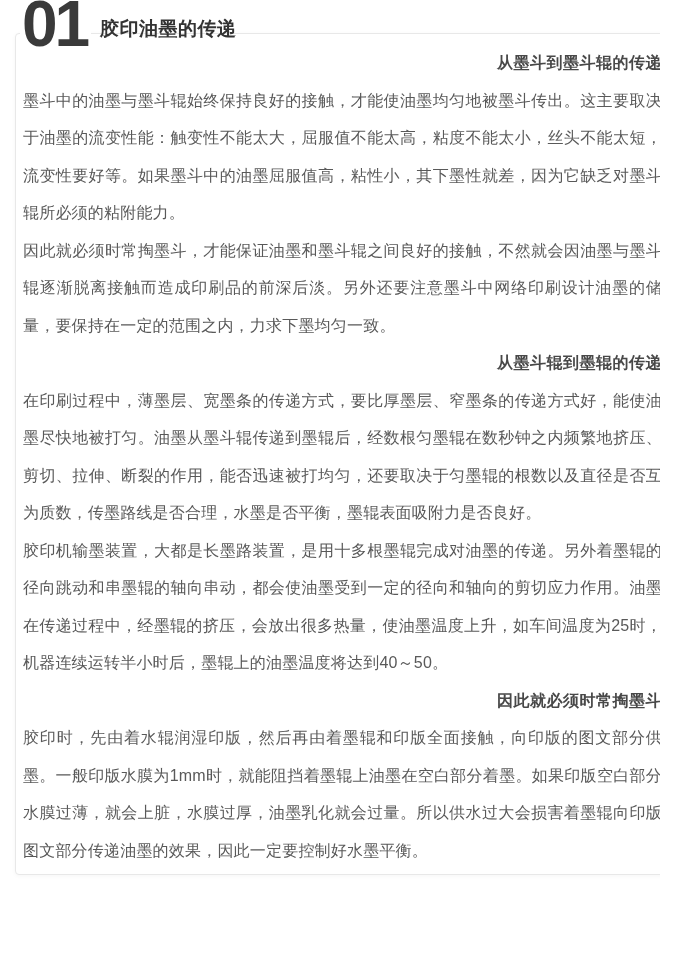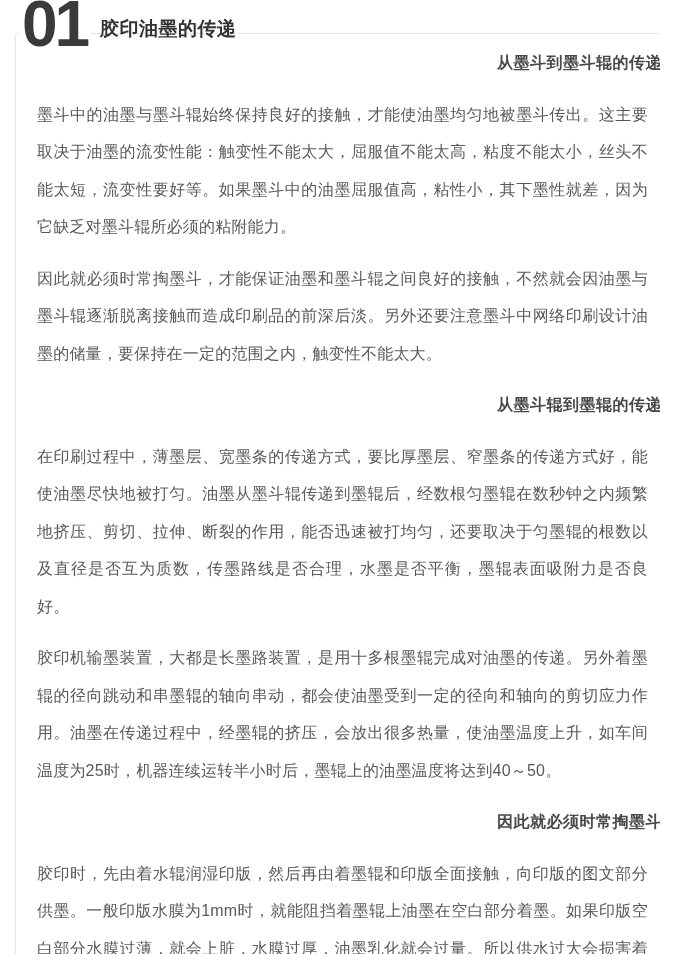--- a/index.html
+++ b/index.html
@@ -57,42 +57,42 @@
   .card h3 {
     margin: 0;
     font-size: 16px;
     line-height: 37.5px;
     font-weight: bold;
     text-align: right;
     color: #484848;
     letter-spacing: 0.5px;
   }
   .card p {
-    margin: 14px;
+    margin: 0;
     font-size: 16px;
     line-height: 37.5px;
     text-align: justify;
     color: #595959;
     letter-spacing: 0.2px;
   }
 </style>
 </head>
 <body>
 
 <div class="page">
 
   <div class="big-num">01</div>
 
   <div class="page-title">胶印油墨的传递</div>
 
   <div class="card">
     <div id="article-body">
         <h3>从墨斗到墨斗辊的传递</h3>
         <p>墨斗中的油墨与墨斗辊始终保持良好的接触，才能使油墨均匀地被墨斗传出。这主要取决于油墨的流变性能：触变性不能太大，屈服值不能太高，粘度不能太小，丝头不能太短，流变性要好等。如果墨斗中的油墨屈服值高，粘性小，其下墨性就差，因为它缺乏对墨斗辊所必须的粘附能力。</p>
-        <p>因此就必须时常掏墨斗，才能保证油墨和墨斗辊之间良好的接触，不然就会因油墨与墨斗辊逐渐脱离接触而造成印刷品的前深后淡。另外还要注意墨斗中网络印刷设计油墨的储量，要保持在一定的范围之内，触变性不能太大。</p>
+        <p>因此就必须时常掏墨斗，才能保证油墨和墨斗辊之间良好的接触，不然就会因油墨与墨斗辊逐渐脱离接触而造成印刷品的前深后淡。另外还要注意墨斗中网络印刷设计油墨的储量，要保持在一定的范围之内，力求下墨均匀一致。</p>
         <h3>从墨斗辊到墨辊的传递</h3>
         <p>在印刷过程中，薄墨层、宽墨条的传递方式，要比厚墨层、窄墨条的传递方式好，能使油墨尽快地被打匀。油墨从墨斗辊传递到墨辊后，经数根匀墨辊在数秒钟之内频繁地挤压、剪切、拉伸、断裂的作用，能否迅速被打均匀，还要取决于匀墨辊的根数以及直径是否互为质数，传墨路线是否合理，水墨是否平衡，墨辊表面吸附力是否良好。</p>
         <p>胶印机输墨装置，大都是长墨路装置，是用十多根墨辊完成对油墨的传递。另外着墨辊的径向跳动和串墨辊的轴向串动，都会使油墨受到一定的径向和轴向的剪切应力作用。油墨在传递过程中，经墨辊的挤压，会放出很多热量，使油墨温度上升，如车间温度为25时，机器连续运转半小时后，墨辊上的油墨温度将达到40～50。</p>
         <h3>因此就必须时常掏墨斗</h3>
         <p>胶印时，先由着水辊润湿印版，然后再由着墨辊和印版全面接触，向印版的图文部分供墨。一般印版水膜为1mm时，就能阻挡着墨辊上油墨在空白部分着墨。如果印版空白部分水膜过薄，就会上脏，水膜过厚，油墨乳化就会过量。所以供水过大会损害着墨辊向印版图文部分传递油墨的效果，因此一定要控制好水墨平衡。</p>
       </div>
   </div>
 
 </div>
 

